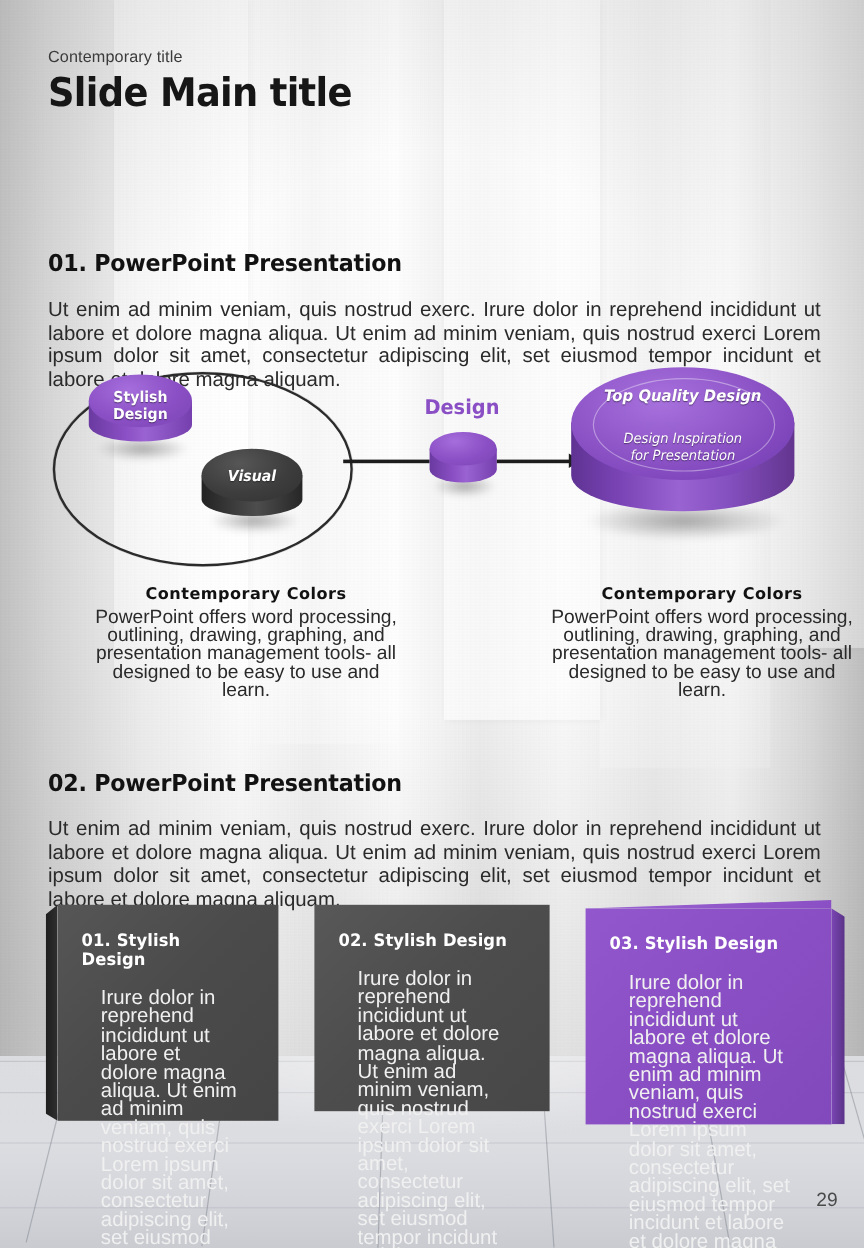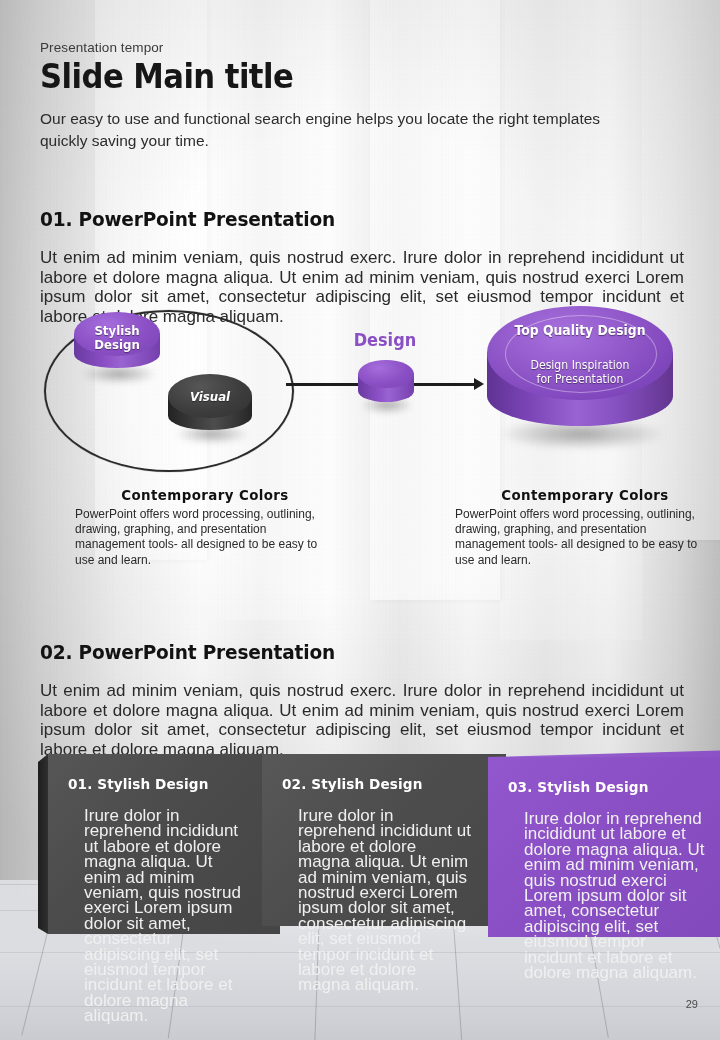--- a/index.html
+++ b/index.html
@@ -113,47 +113,47 @@
     position:absolute;border-radius:50%;border:1px solid rgba(255,255,255,.38);
     z-index:4;pointer-events:none;
   }
 
   
   .cap-title{
     position:absolute;text-align:center;font-size:13.4px;font-weight:bold;
     color:#111;letter-spacing:.4px;font-family:"DejaVu Sans", sans-serif;
   }
   .cap-body{
-    position:absolute;text-align:left;font-size:12px;line-height:15.2px;
+    position:absolute;text-align:center;font-size:16px;line-height:15.2px;
     color:#2a2a2a;font-family:"Liberation Sans", sans-serif;
   }
 
   
-  .card{position:absolute;padding-left:48px;}
+  .card{position:absolute;}
   .card .face{
     position:absolute;inset:0;padding:22px 18px 18px 20px;box-sizing:border-box;
   }
   .card .side{position:absolute;top:0;height:100%;}
   .card .topbevel{position:absolute;height:8px;}
   .card .drop{
     position:absolute;border-radius:2px;filter:blur(7px);
     background:rgba(40,42,50,.38);z-index:-1;
   }
   .card-title{
     font-size:14.2px;font-weight:bold;color:#ffffff;margin:0 0 14px 0;
     letter-spacing:.1px;font-family:"DejaVu Sans", sans-serif;transform:scaleX(.96);
     transform-origin:left center;
   }
   .card-body{
     font-size:17px;line-height:15.4px;color:#f0f0f0;margin:16px;
     font-family:"Liberation Sans", sans-serif;
   }
 
   .page-num{
-    position:absolute;right:22px;bottom:30px;font-size:11px;color:#4a4a4a;
+    position:absolute;right:22px;bottom:30px;font-size:16px;color:#4a4a4a;
     font-family:"Liberation Sans", sans-serif;
   }
 </style>
 </head>
 <body>
 
 <div class="slide">
 
   <div class="bg-wall"></div>
   <div class="bg-panel edge" style="left:95px;top:0;width:112px;height:560px;"></div>
@@ -172,23 +172,22 @@
     <span class="floor-h" style="top:126px;opacity:.35;"></span>
     <span class="floor-v" style="left:60px;transform:rotate(14deg);"></span>
     <span class="floor-v" style="left:190px;transform:rotate(8deg);"></span>
     <span class="floor-v" style="left:320px;transform:rotate(2deg);"></span>
     <span class="floor-v" style="left:450px;transform:rotate(-4deg);"></span>
     <span class="floor-v" style="left:580px;transform:rotate(-10deg);"></span>
     <span class="floor-v" style="left:700px;transform:rotate(-16deg);"></span>
   </div>
   <div class="floor-shade"></div>
 
-  <div class="eyebrow">Presentation tempor</div>
+  <div class="eyebrow">Contemporary title</div>
   <div class="main-title">Slide Main title</div>
-  <div class="subtitle">Our easy to use and functional search engine helps you locate the right templates quickly saving your time.</div>
 
   <div class="sec-title" style="left:40px;top:208px;">01. PowerPoint Presentation</div>
   <div class="sec-body" style="left:40px;top:238px;">Ut enim ad minim veniam, quis nostrud exerc. Irure dolor in reprehend incididunt ut labore et dolore magna aliqua. Ut enim ad minim veniam, quis nostrud exerci  Lorem ipsum dolor sit amet, consectetur adipiscing elit, set eiusmod tempor incidunt et labore et dolore magna aliquam.</div>
 
   <div class="diagram">
 
     <div class="ellipse-ring"></div>
 
     <div class="cyl" style="left:74px;top:12px;width:86px;height:72px;">
       <div class="shadow" style="left:6px;top:52px;width:78px;height:20px;"></div>
@@ -221,21 +220,21 @@
       <div class="shadow" style="left:2px;top:36px;width:54px;height:18px;"></div>
       <div class="body" style="top:14px;width:56px;height:28px;border-radius:0 0 28px 28px/0 0 11px 11px;
                   background:linear-gradient(90deg,#6a3aa0 0%,#8a4fc4 35%,#9a63d2 55%,#763fae 100%);"></div>
       <div class="top" style="width:56px;height:28px;
                   background:radial-gradient(ellipse at 38% 28%, #a56ddc 0%, #8a4fc4 55%, #7a45b4 100%);"></div>
     </div>
 
     <div class="connector" style="left:414px;top:83px;width:62px;"></div>
     <div class="arrow-head" style="left:474px;top:78px;"></div>
 
-    <div class="cyl" style="left:487px;top:6px;width:186px;height:146px;">
+    <div class="cyl" style="left:476px;top:6px;width:186px;height:146px;font-style:italic;">
       <div class="shadow" style="left:10px;top:112px;width:170px;height:32px;"></div>
       <div class="body" style="top:46px;width:186px;height:74px;border-radius:0 0 93px 93px/0 0 30px 30px;
                   background:linear-gradient(90deg,#5f3393 0%,#7b44b6 22%,#9a63d2 48%,#8550c0 70%,#63358f 100%);"></div>
       <div class="top" style="width:186px;height:94px;
                   background:radial-gradient(ellipse at 40% 30%, #a771dd 0%, #9057c9 45%, #8047bd 72%, #6e3cab 100%);"></div>
       <div class="big-cyl-inner-ring" style="left:18px;top:9px;width:150px;height:76px;"></div>
       <div class="lbl" style="top:18px;font-size:13.2px;">
         <span>Top Quality Design</span>
       </div>
       <div class="lbl" style="top:52px;font-size:11.6px;font-weight:normal;line-height:14px;">

